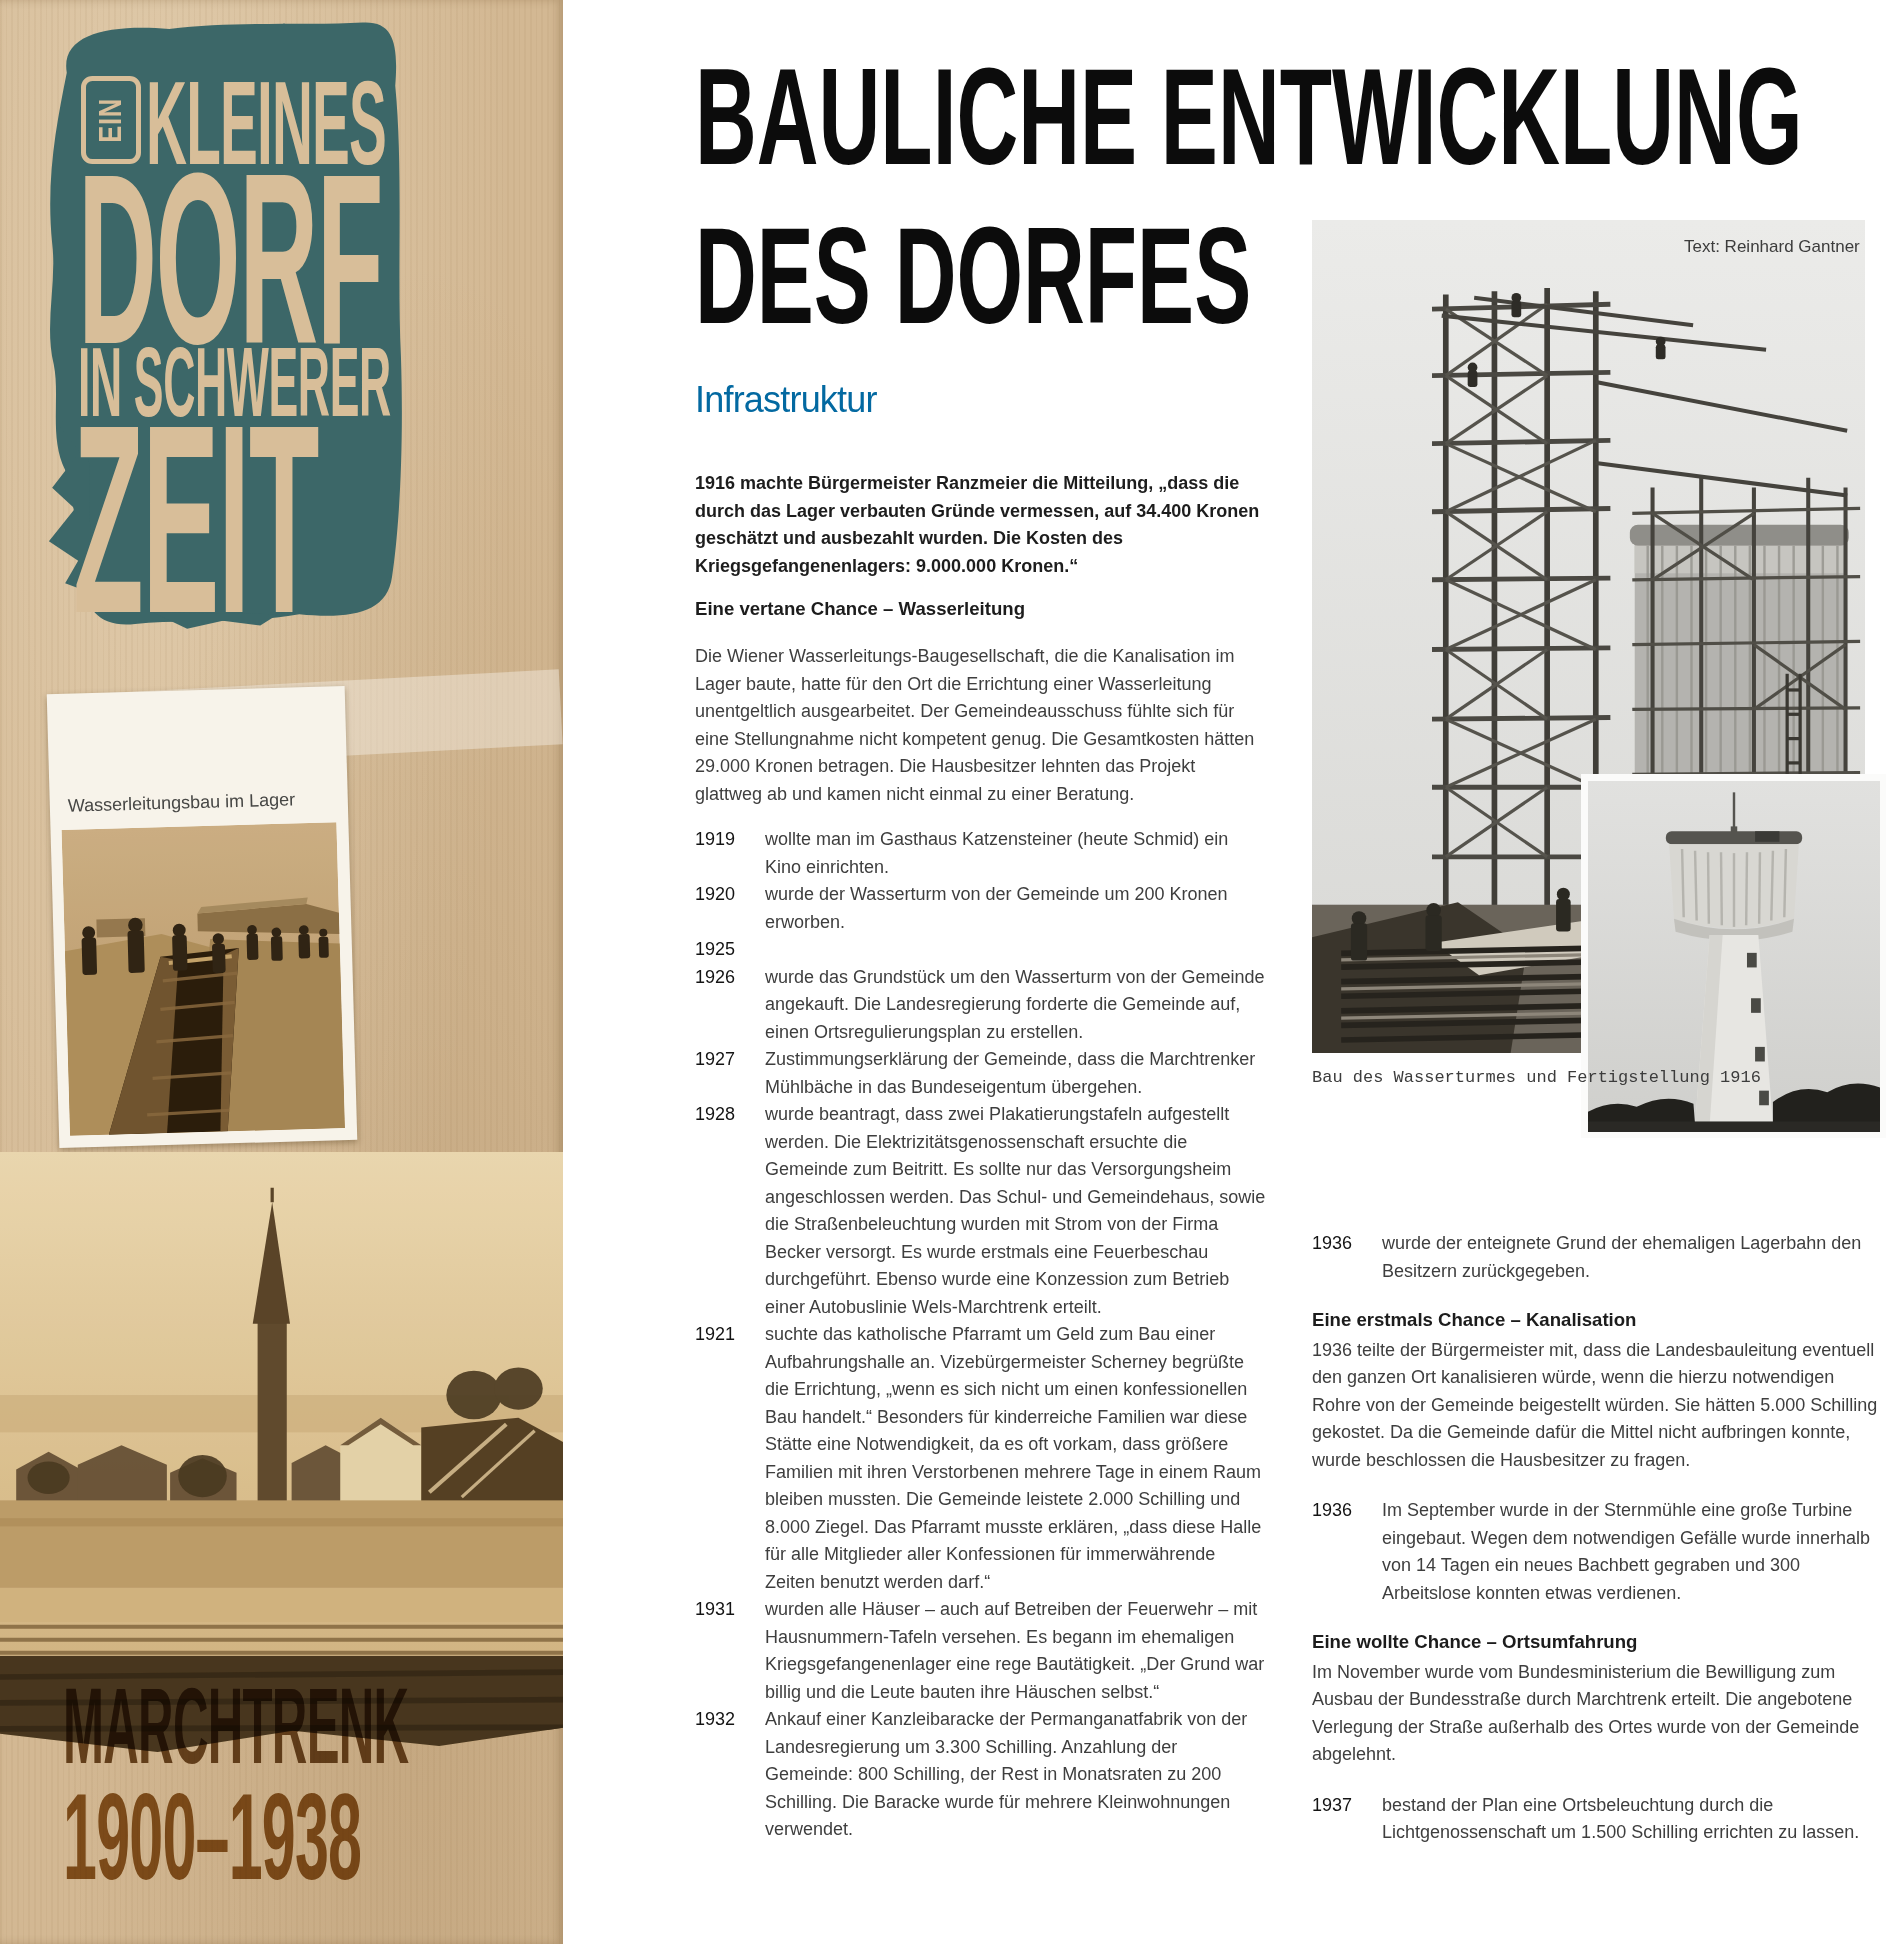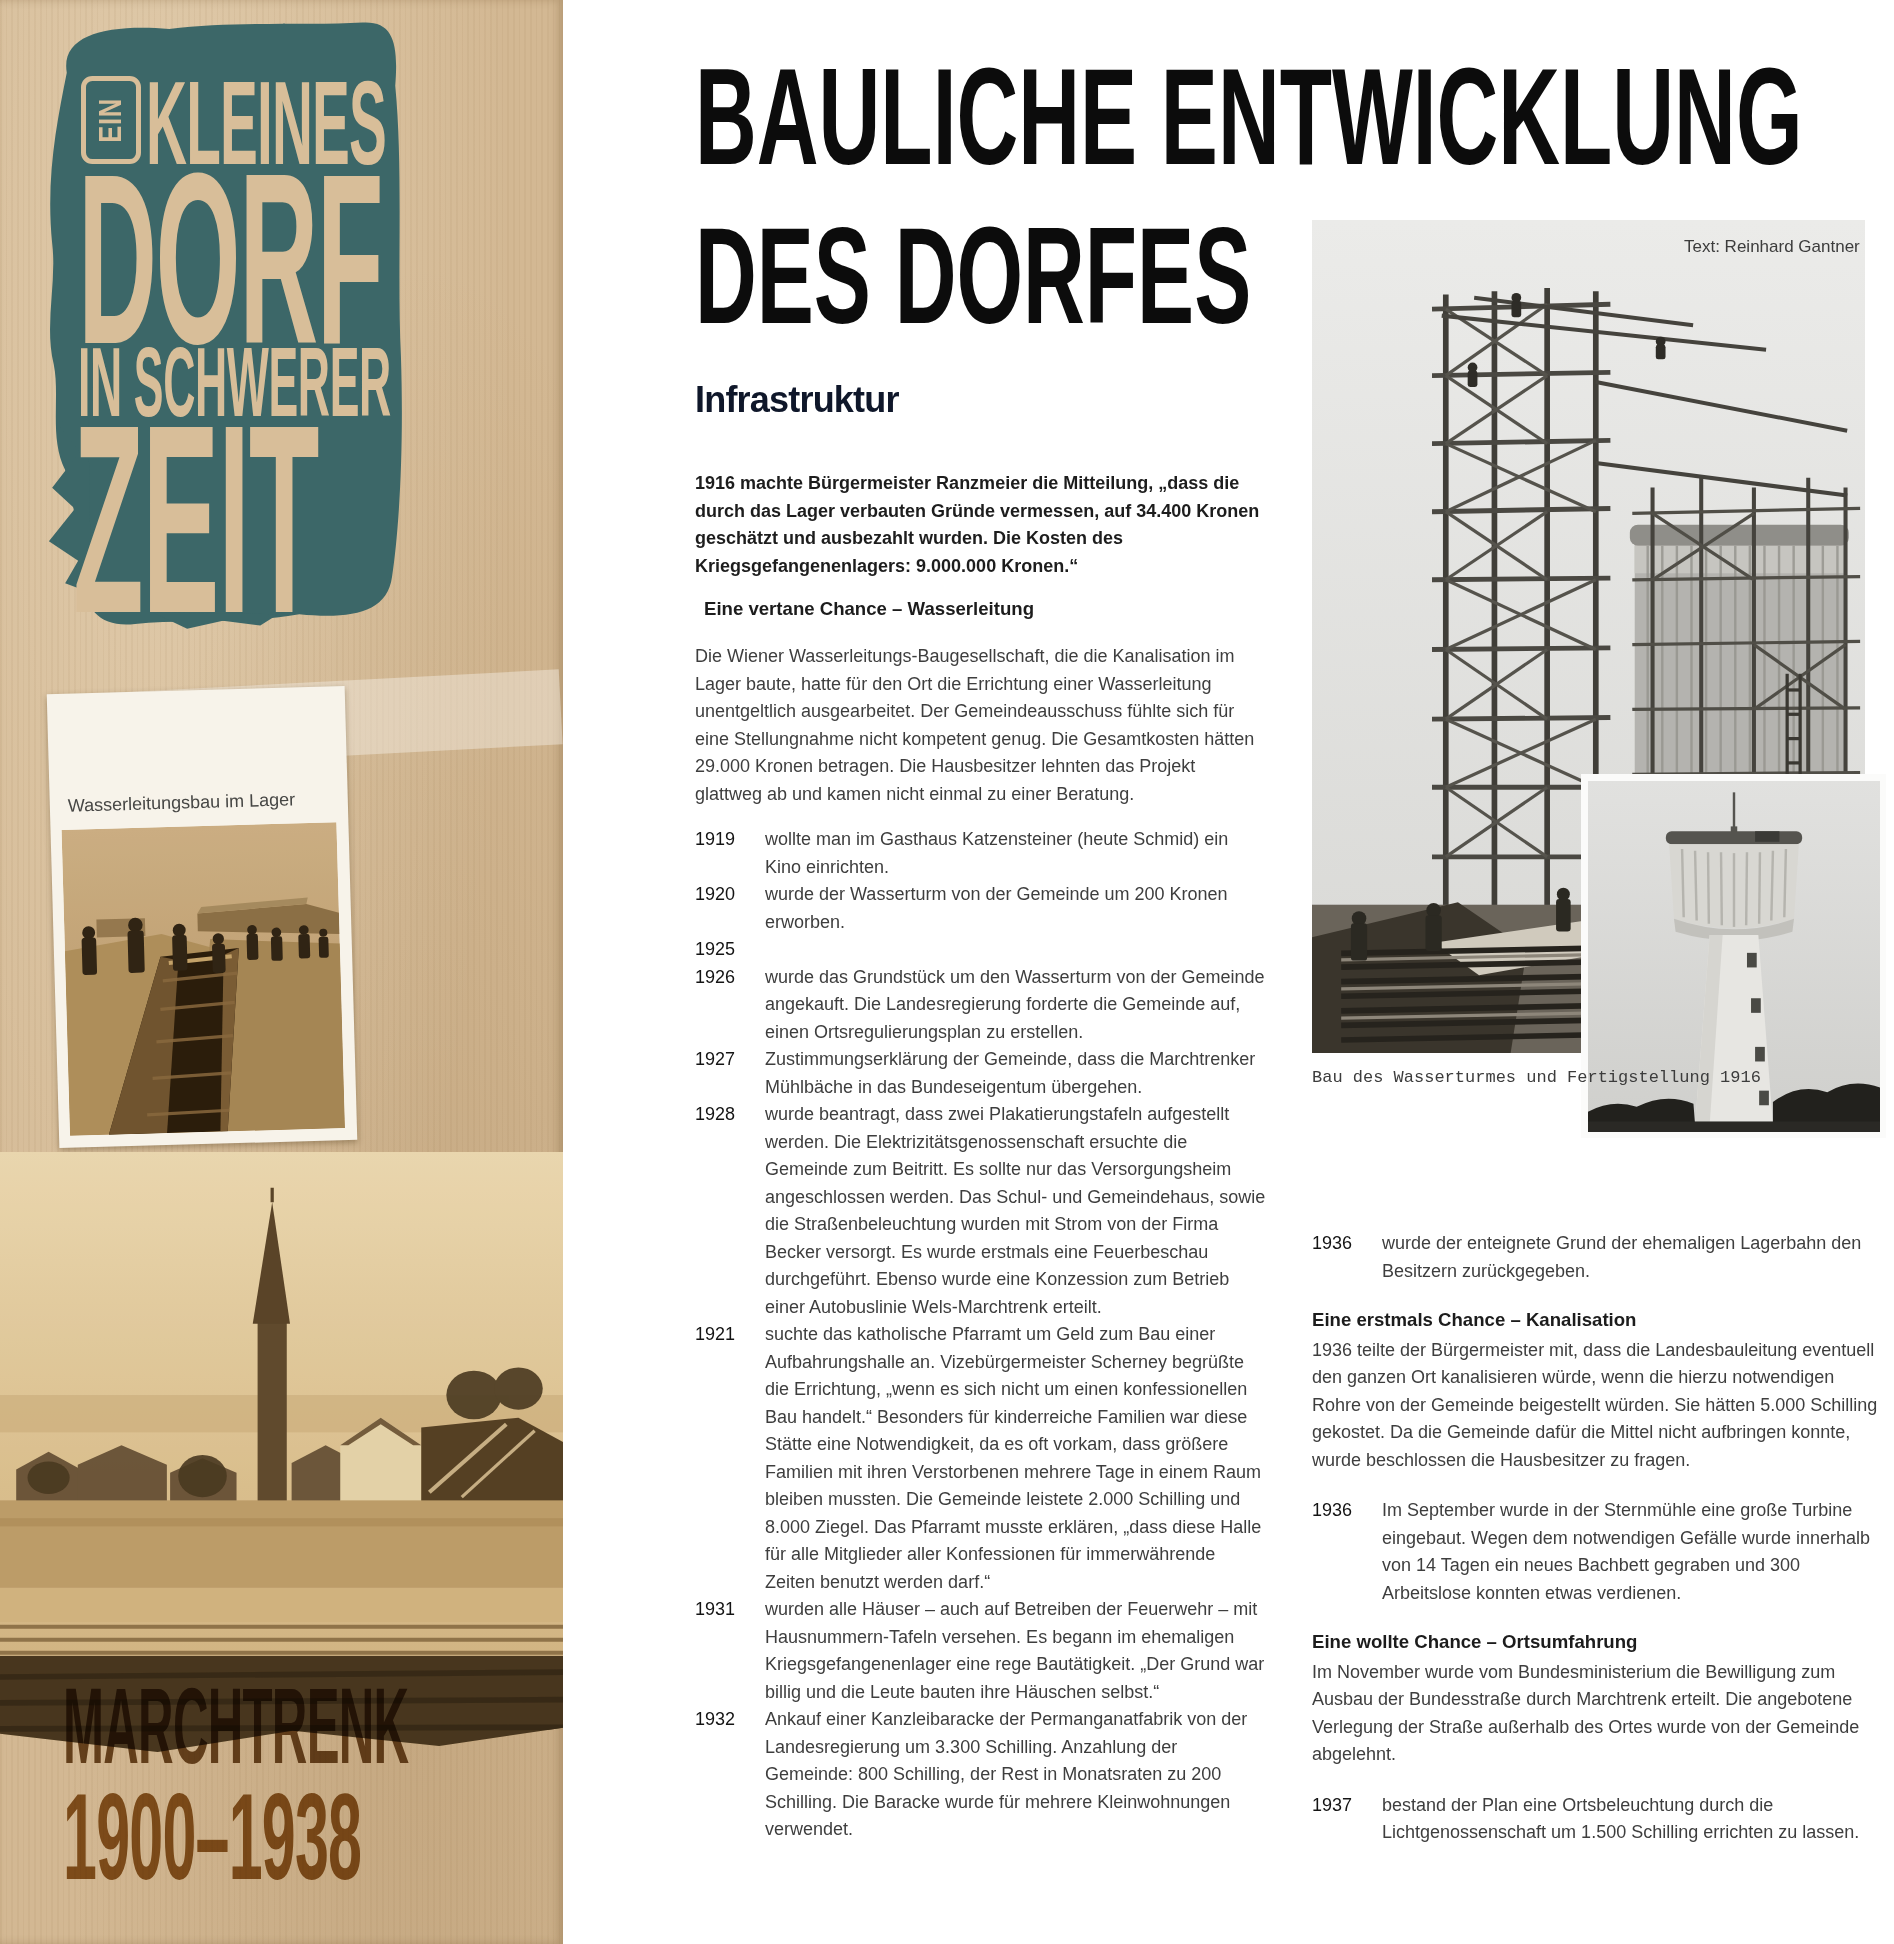--- a/index.html
+++ b/index.html
@@ -42,25 +42,25 @@
     color:#6e4a1c;transform:scaleX(.46);transform-origin:left top;letter-spacing:-1.6px;
     mix-blend-mode:multiply;opacity:.92;white-space:nowrap;}
   .march-years{position:absolute;left:63px;top:1789px;font-size:122px;font-weight:800;line-height:.8;
     color:#91601f;transform:scaleX(.5);transform-origin:left top;letter-spacing:-1.6px;
     mix-blend-mode:multiply;opacity:.95;white-space:nowrap;}
 
   
   .main-title{position:absolute;left:695px;top:39px;color:#0c0c0c;font-weight:800;line-height:120px;}
   .cond{display:inline-block;transform:scaleX(.62);transform-origin:left center;white-space:nowrap;
     font-size:138px;letter-spacing:0px;}
-  .section-heading{position:absolute;left:695px;top:379px;font-size:36px;font-weight:bold;color:#0f172a;letter-spacing:-0.8px;}
+  .section-heading{position:absolute;left:695px;top:379px;font-size:36px;font-weight:normal;color:#0369a1;letter-spacing:-0.8px;}
   .intro{position:absolute;left:695px;top:452px;width:571px;font-size:18px;line-height:27.5px;
     font-weight:bold;color:#1d1d1d;}
   .subhead{font-size:18.6px;font-weight:bold;color:#1c1c1c;line-height:27.5px;}
-  .sub1-head{position:absolute;left:695px;top:595px;margin-left:9px;}
+  .sub1-head{position:absolute;left:695px;top:595px;}
   .body-text{font-size:18px;line-height:27.5px;color:#3e3e3e;}
   .sub1-body{position:absolute;left:695px;top:625px;width:571px;}
   .timeline{position:absolute;left:695px;top:826px;width:574px;}
   .t-row{display:flex;}
   .t-year{width:70px;flex:none;font-weight:normal;color:#141414;font-size:18px;line-height:27.5px;}
   .t-text{flex:1;font-size:18px;line-height:27.5px;color:#3e3e3e;}
 
   
   .construction-photo{position:absolute;left:1312px;top:220px;width:553px;height:833px;}
   .construction-photo svg{width:100%;height:100%;display:block;}

